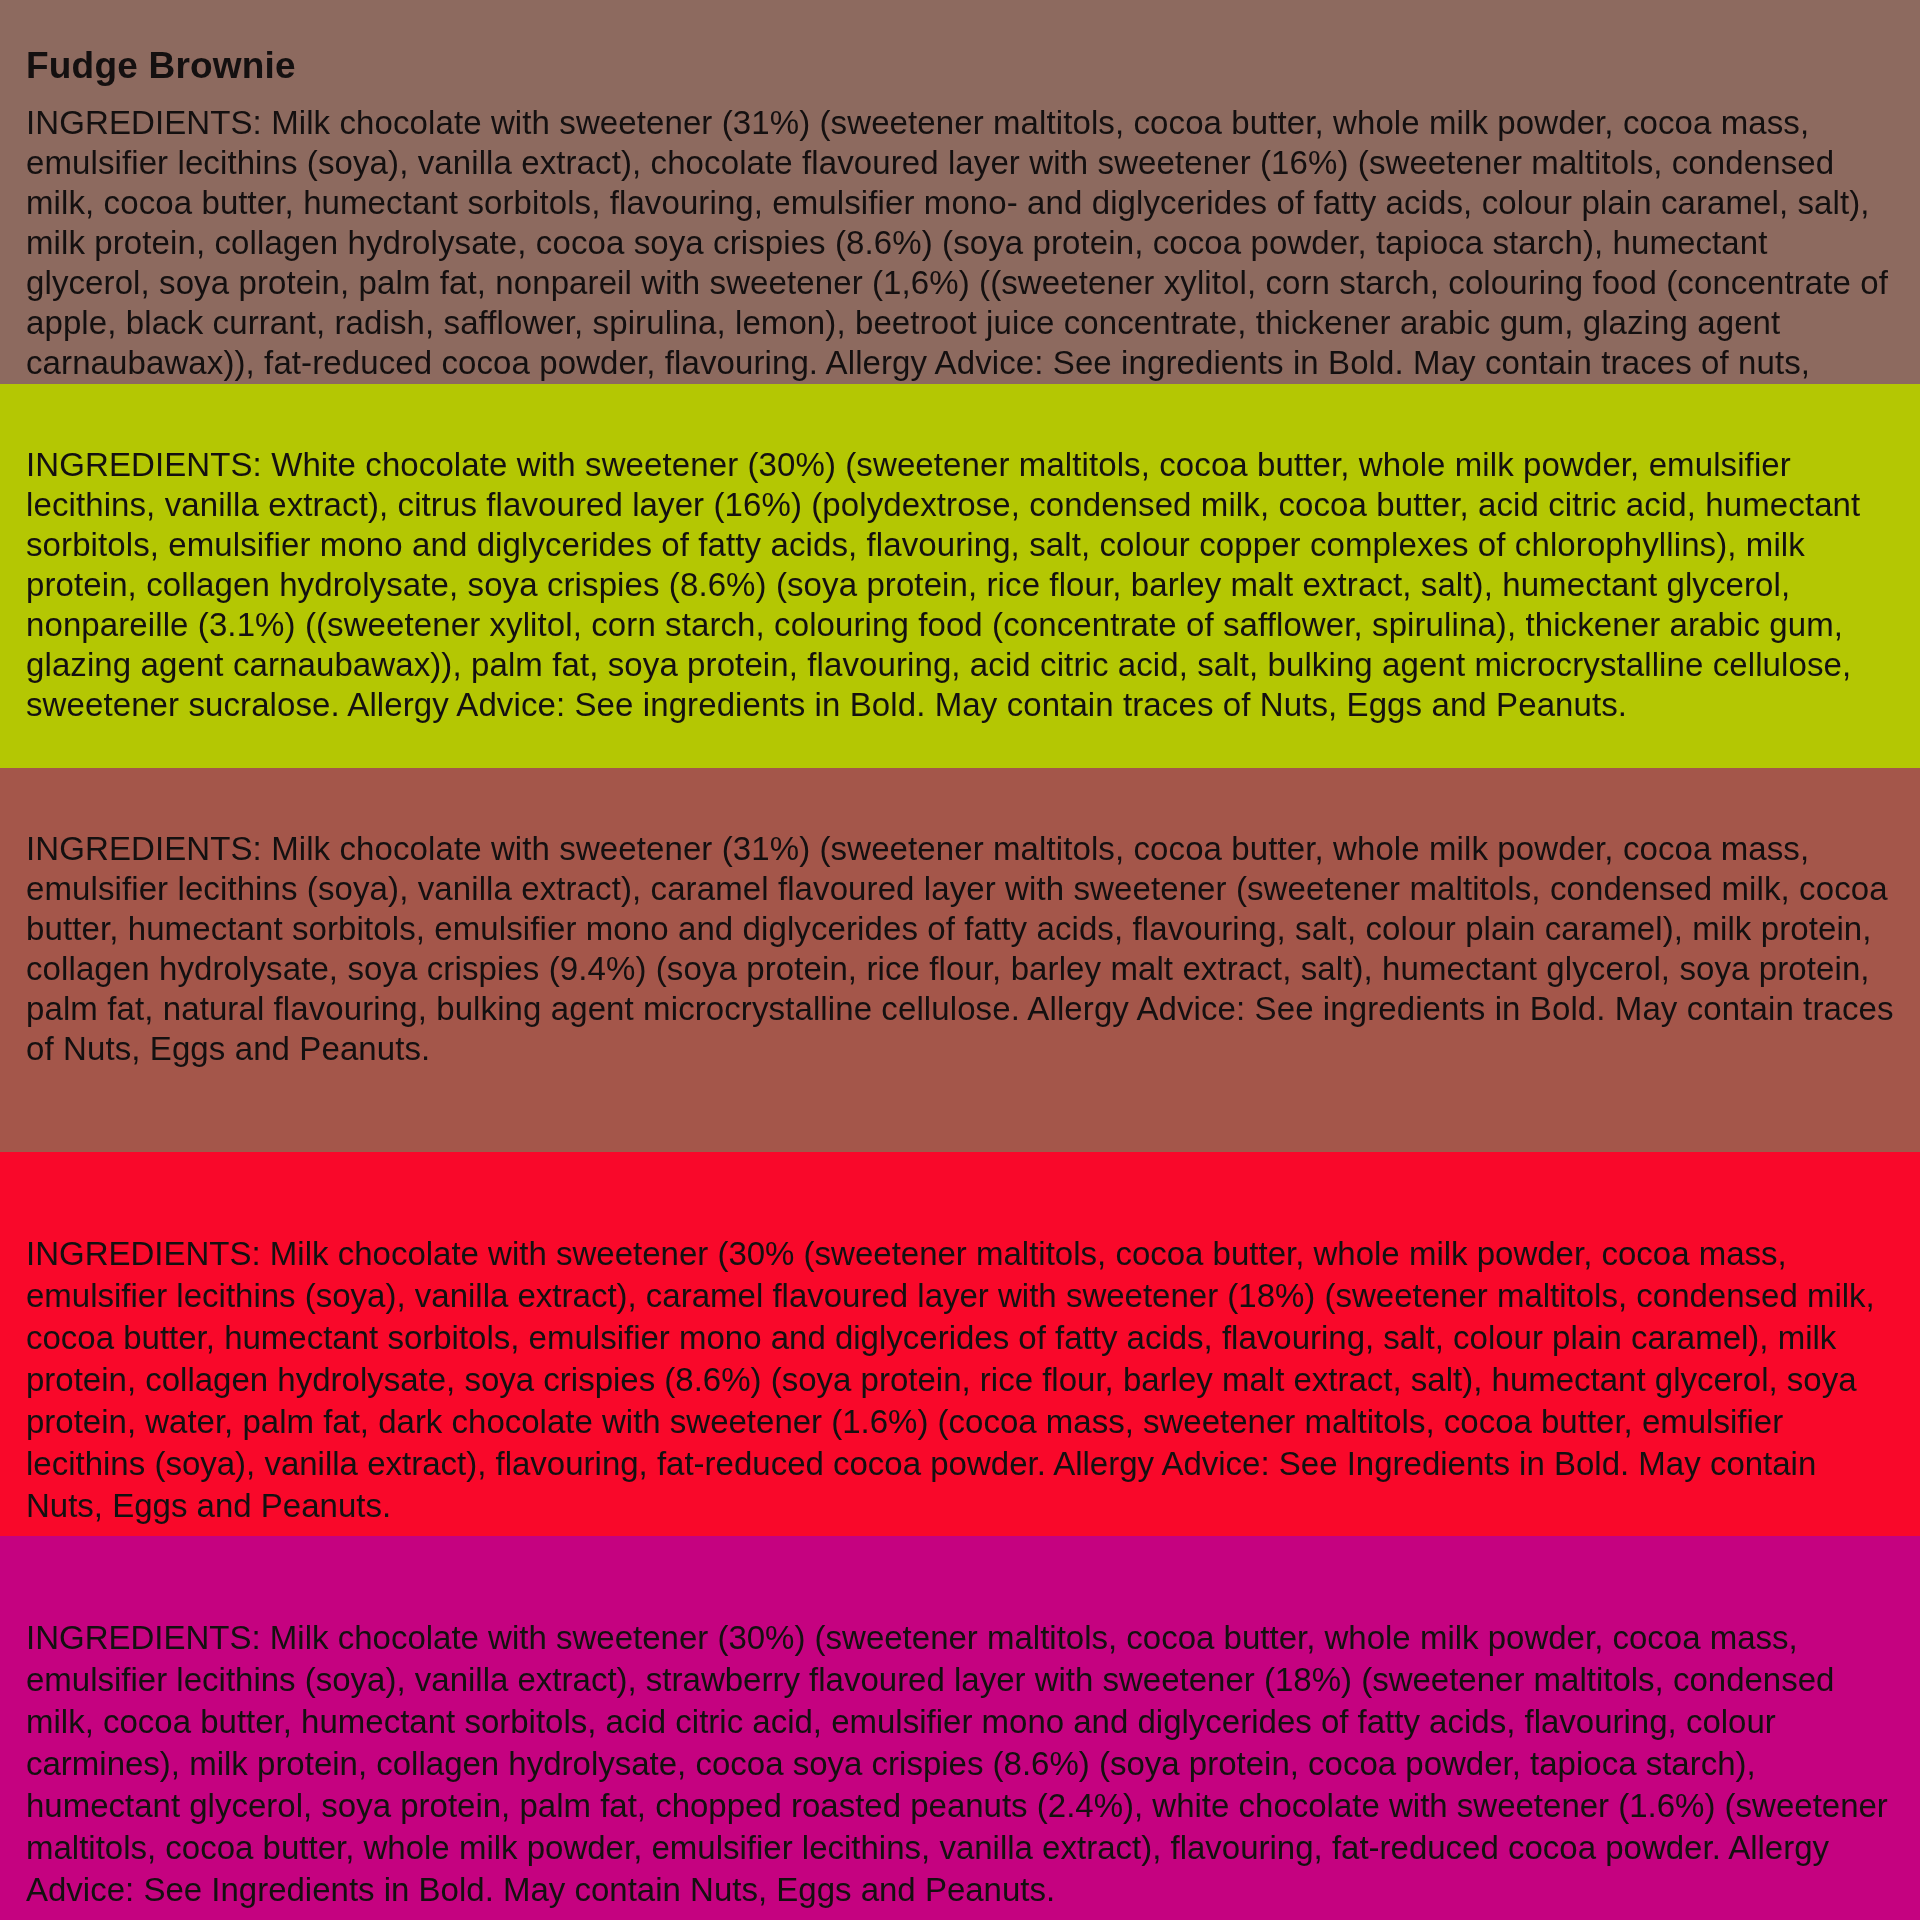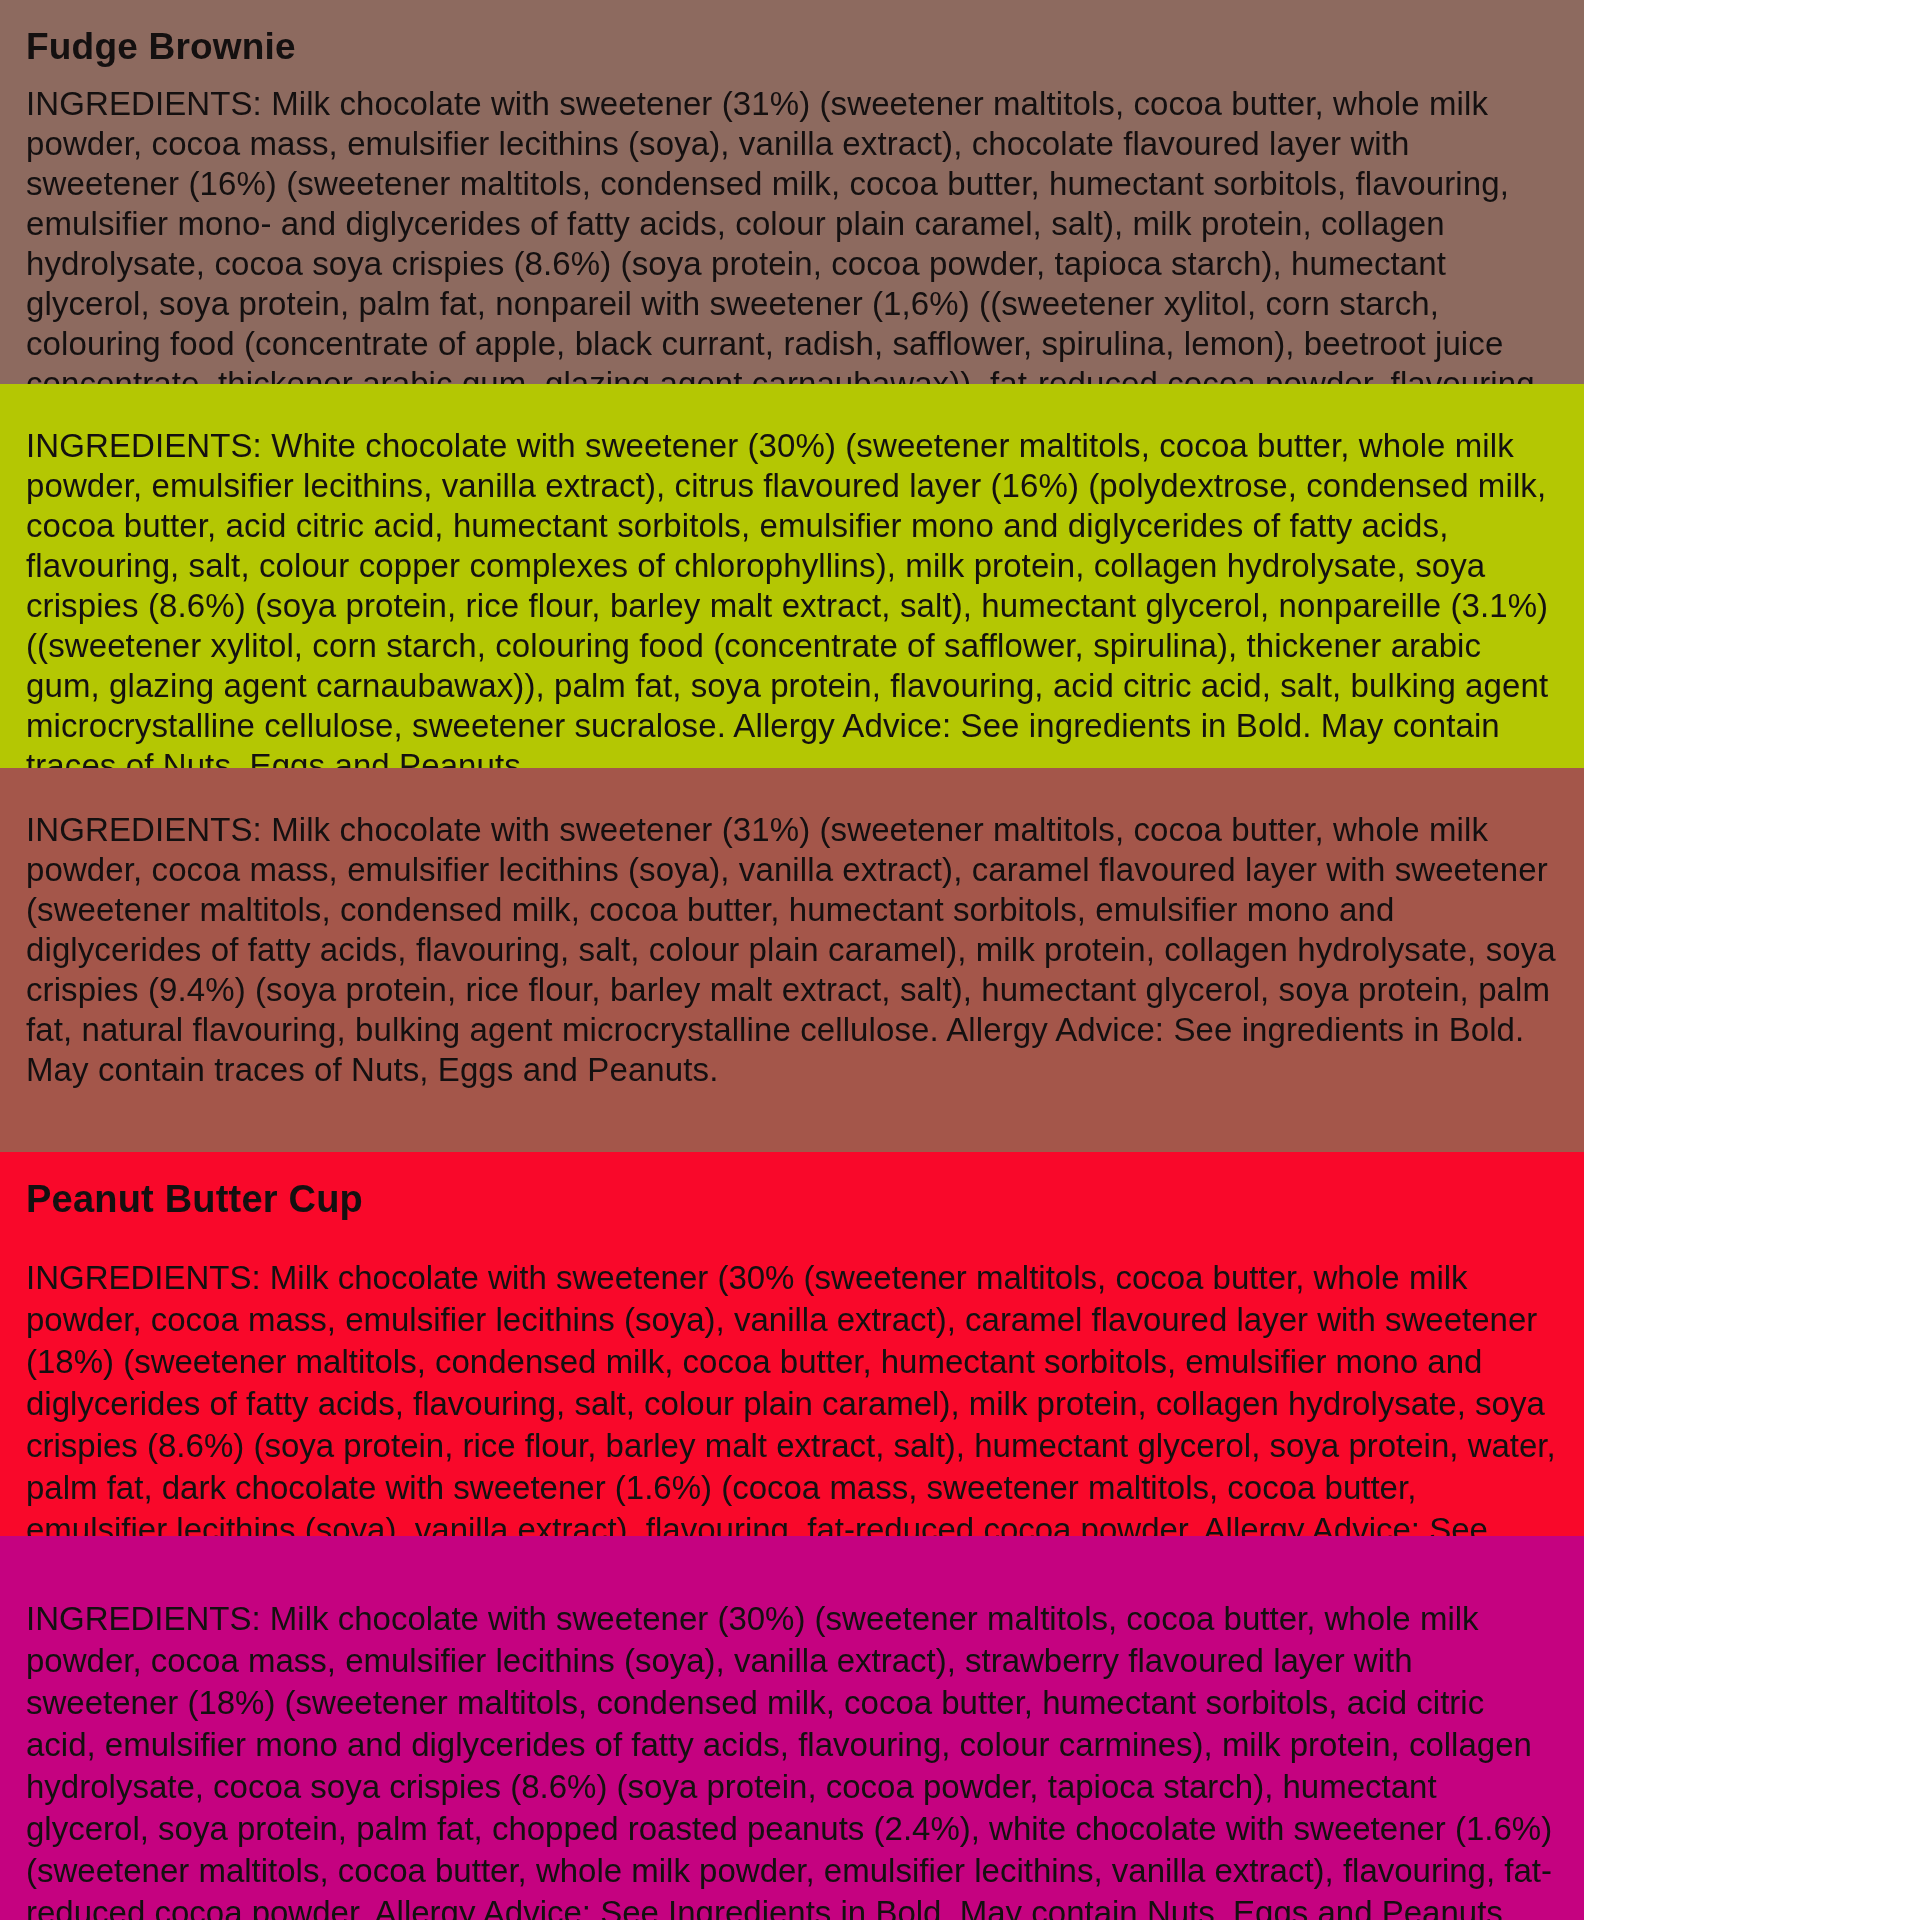--- a/index.html
+++ b/index.html
@@ -3,23 +3,23 @@
 <meta charset="utf-8">
 <style>
   html,body{margin:0;padding:0;}
   body{
     width:1920px;height:1920px;
     font-family:"Liberation Sans", sans-serif;
     color:#141010;
     background:#ffffff;
   }
   .section{
-    width:1584px;height:384px;
+    width:1920px;height:384px;
     box-sizing:border-box;
-    padding:26px 26px 0 26px;
+    padding:45px 26px 0 26px;
     overflow:hidden;
   }
   .title{
     margin:0;
     font-size:37px;
     font-weight:bold;
     letter-spacing:0.2px;
   }
   .ingredients{
     margin:16px 0 0 0;
@@ -46,19 +46,18 @@
 
 <div class="section" style="background-color: rgb(180, 199, 3);">
   <p class="ingredients">INGREDIENTS: White chocolate with sweetener (30%) (sweetener maltitols, cocoa butter, whole <b>milk</b> powder, emulsifier lecithins, vanilla extract), citrus flavoured layer (16%) (polydextrose, condensed <b>milk</b>, cocoa butter, acid citric acid, humectant sorbitols, emulsifier mono and diglycerides of fatty acids, flavouring, salt, colour copper complexes of chlorophyllins), <b>milk</b> protein, collagen hydrolysate, <b>soya</b> crispies (8.6%) (<b>soya</b> protein, rice flour, <b>barley</b> malt extract, salt), humectant glycerol, nonpareille (3.1%) ((sweetener xylitol, corn starch, colouring food (concentrate of safflower, spirulina), thickener arabic gum, glazing agent carnaubawax)), palm fat, <b>soya</b> protein, flavouring, acid citric acid, salt, bulking agent microcrystalline cellulose, sweetener sucralose. Allergy Advice: See ingredients in <b>Bold</b>. May contain traces of <b>Nuts, Eggs</b> and <b>Peanuts.</b></p>
 </div>
 
 <div class="section" style="background-color: rgb(164, 86, 74);">
   <p class="ingredients">INGREDIENTS: <b>Milk</b> chocolate with sweetener (31%) (sweetener maltitols, cocoa butter, whole <b>milk</b> powder, cocoa mass, emulsifier lecithins (<b>soya</b>), vanilla extract), caramel flavoured layer with sweetener (sweetener maltitols, condensed <b>milk</b>, cocoa butter, humectant sorbitols, emulsifier mono and diglycerides of fatty acids, flavouring, salt, colour plain caramel), <b>milk</b> protein, collagen hydrolysate, <b>soya</b> crispies (9.4%) (<b>soya</b> protein, rice flour, <b>barley</b> malt extract, salt), humectant glycerol, <b>soya</b> protein, palm fat, natural flavouring, bulking agent microcrystalline cellulose. Allergy Advice: See ingredients in <b>Bold</b>. May contain traces of <b>Nuts, Eggs</b> and <b>Peanuts.</b></p>
 </div>
 
 <div class="section alt" style="background-color: rgb(249, 8, 42);">
-  <h2 class="title">Peanut Butter Cup</h2>
   <p class="ingredients">INGREDIENTS: <b>Milk</b> chocolate with sweetener (30% (sweetener maltitols, cocoa butter, whole <b>milk</b> powder, cocoa mass, emulsifier lecithins <b>(soya)</b>, vanilla extract), caramel flavoured layer with sweetener (18%) (sweetener maltitols, condensed <b>milk</b>, cocoa butter, humectant sorbitols, emulsifier mono and diglycerides of fatty acids, flavouring, salt, colour plain caramel), <b>milk</b> protein, collagen hydrolysate, <b>soya</b> crispies (8.6%) (<b>soya</b> protein, rice flour, <b>barley</b> malt extract, salt), humectant glycerol, <b>soya</b> protein, water, palm fat, dark chocolate with sweetener (1.6%) (cocoa mass, sweetener maltitols, cocoa butter, emulsifier lecithins <b>(soya)</b>, vanilla extract), flavouring, fat-reduced cocoa powder. Allergy Advice: See Ingredients in <b>Bold</b>. May contain <b>Nuts, Eggs</b> and <b>Peanuts.</b></p>
 </div>
 
 <div class="section alt" style="background-color: rgb(197, 2, 128);">
   <p class="ingredients">INGREDIENTS: <b>Milk</b> chocolate with sweetener (30%) (sweetener maltitols, cocoa butter, whole <b>milk</b> powder, cocoa mass, emulsifier lecithins <b>(soya)</b>, vanilla extract), strawberry flavoured layer with sweetener (18%) (sweetener maltitols, condensed <b>milk</b>, cocoa butter, humectant sorbitols, acid citric acid, emulsifier mono and diglycerides of fatty acids, flavouring, colour carmines), <b>milk</b> protein, collagen hydrolysate, cocoa <b>soya</b> crispies (8.6%) (<b>soya</b> protein, cocoa powder, tapioca starch), humectant glycerol, <b>soya</b> protein, palm fat, chopped roasted <b>peanuts</b> (2.4%), white chocolate with sweetener (1.6%) (sweetener maltitols, cocoa butter, whole <b>milk</b> powder, emulsifier lecithins, vanilla extract), flavouring, fat-reduced cocoa powder. Allergy Advice: See Ingredients in <b>Bold</b>. May contain <b>Nuts, Eggs</b> and <b>Peanuts.</b></p>
 </div>
 
 </body></html>

